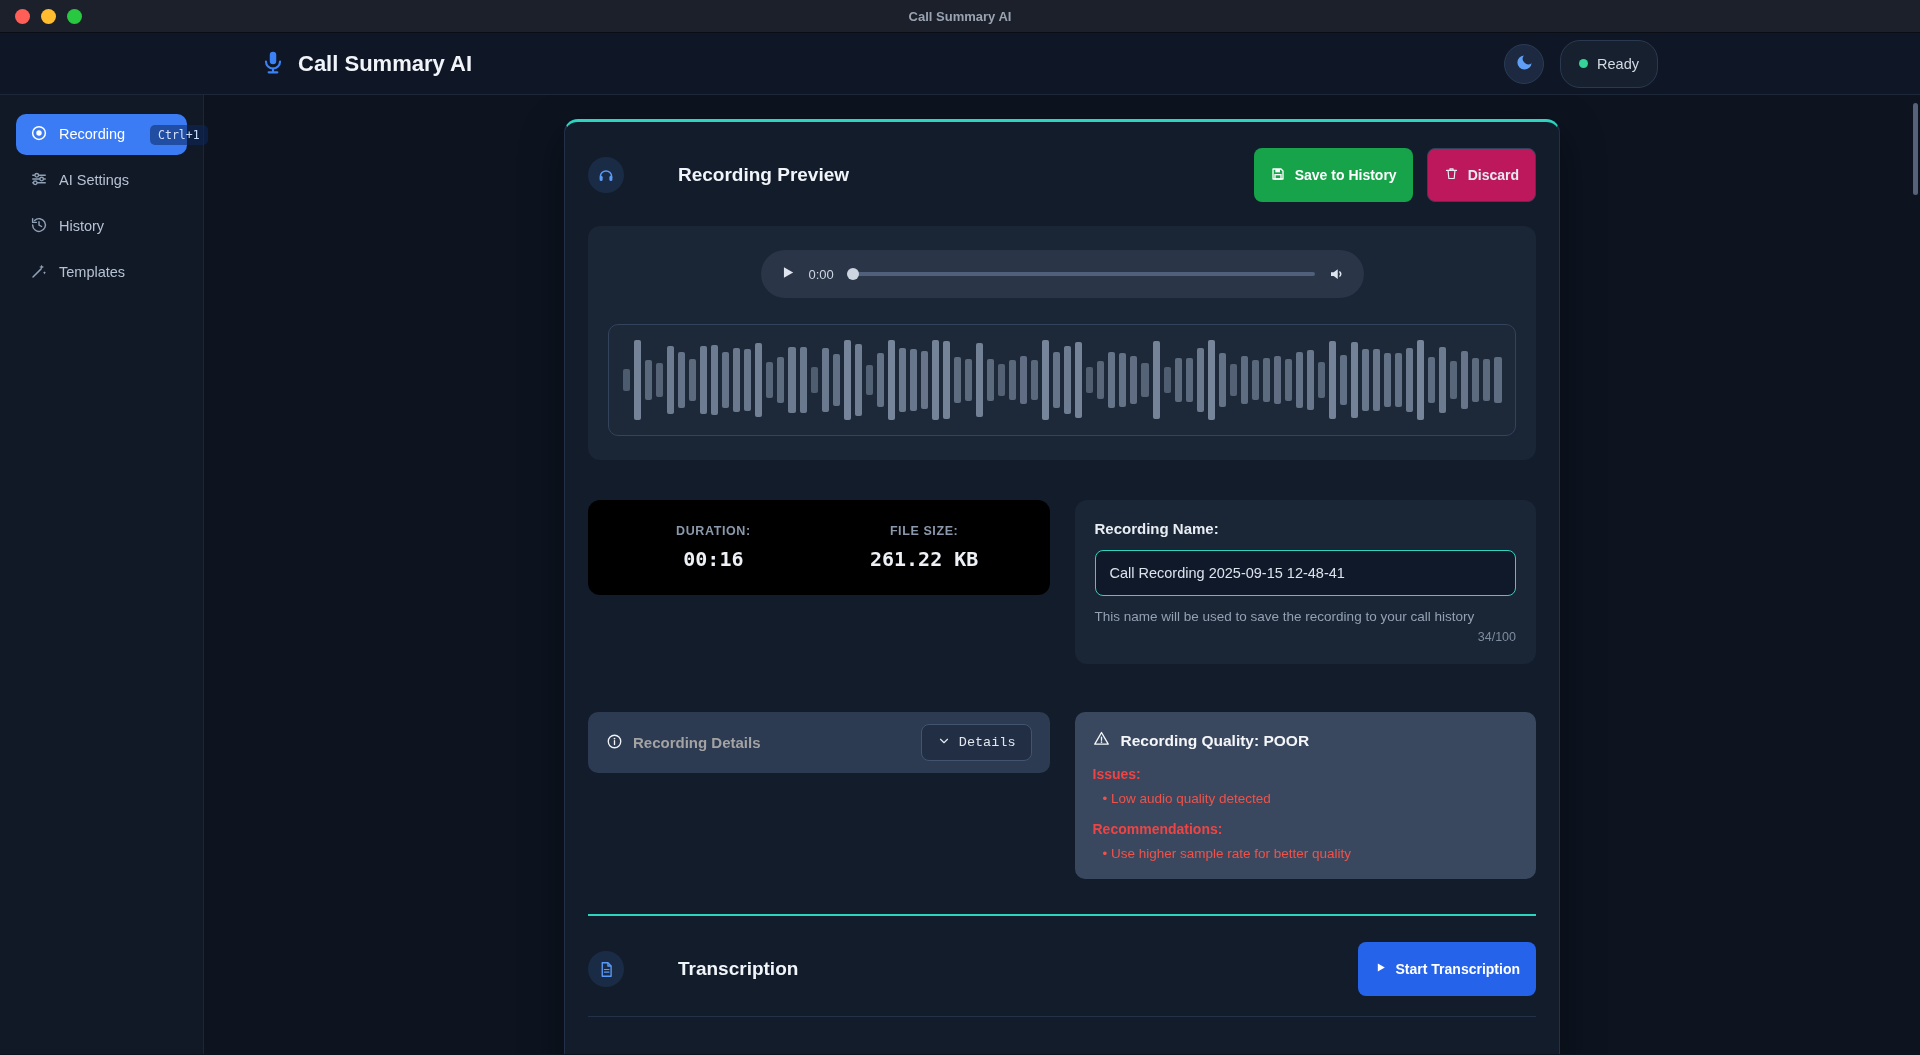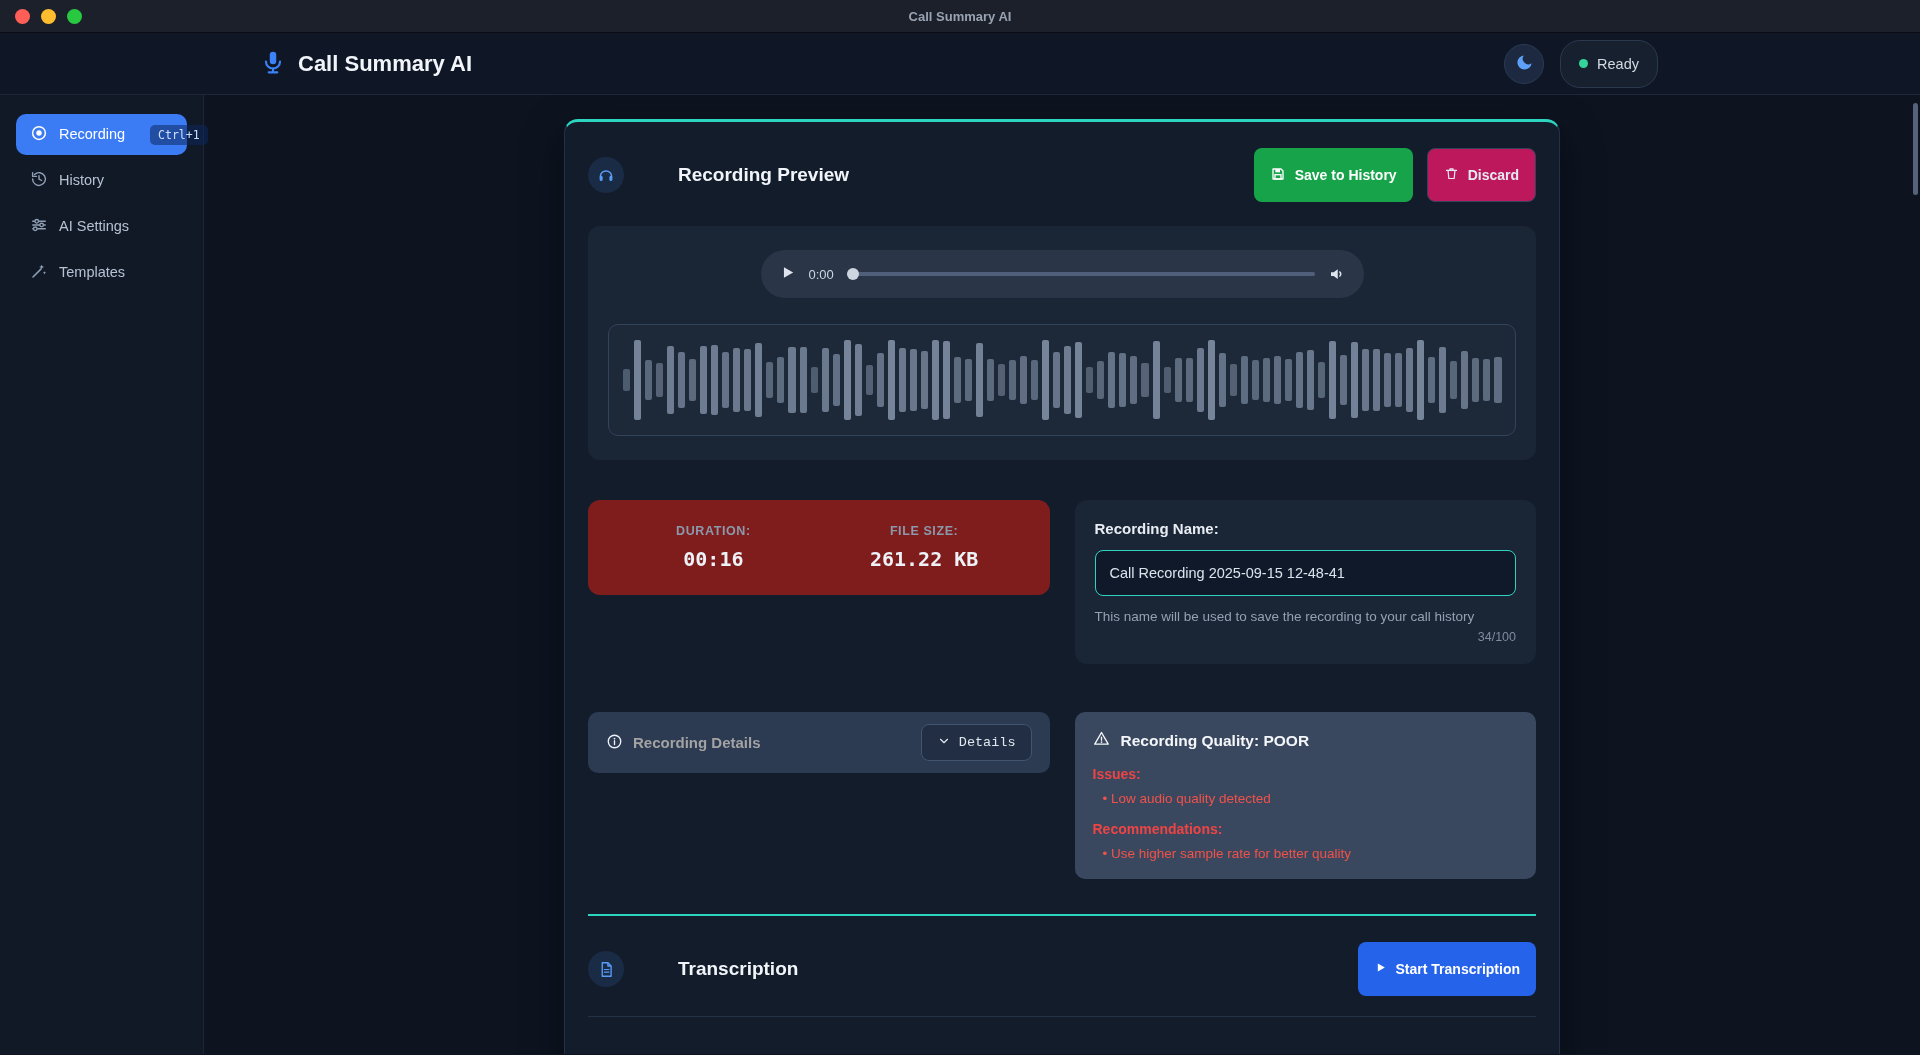--- a/index.html
+++ b/index.html
@@ -73,21 +73,21 @@
 
   .waveform-box { margin-top:26px; height:112px; background:#1d2939; border:1px solid #33435c;
     border-radius:10px; padding:10px 14px; }
   .waveform { display:flex; align-items:center; gap:4px; width:100%; height:100%; }
   .wbar { flex:1; background:#7e8da3; border-radius:2px; min-height:10%; }
 
   
   .grid { display:grid; grid-template-columns:1fr 1fr; column-gap:25px; row-gap:48px;
     margin-top:40px; align-items:start; }
 
-  .stats-card { background:#7f1d1d; border-radius:12px; padding:24px 20px; display:flex; }
+  .stats-card { background:#000000; border-radius:12px; padding:24px 20px; display:flex; }
   .stat { flex:1; text-align:center; }
   .stat-label { font-size:12.5px; letter-spacing:0.6px; color:#8b99ac; font-weight:600; }
   .stat-value { margin-top:9px; font-family:"DejaVu Sans Mono",monospace; font-size:20px;
     font-weight:700; color:#eef2f7; }
 
   .name-card { background:#1a2535; border-radius:12px; padding:20px; }
   .name-label { font-size:15px; font-weight:700; color:#e8edf4; }
   .name-input { margin-top:13px; width:100%; height:46px; background:#10192a;
     border:1px solid #2fd4c0; border-radius:8px; color:#dbe3ec; font-size:14.5px;
     padding:0 14px; outline:none; font-family:"Liberation Sans","DejaVu Sans",sans-serif; }
@@ -165,37 +165,37 @@
             <circle cx="12" cy="12" r="8.5" fill="none" stroke="currentColor" stroke-width="2"></circle>
             <circle cx="12" cy="12" r="3.6" fill="currentColor"></circle>
           </svg>
       </span>
       <span class="nav-label">Recording</span>
       <span class="shortcut">Ctrl+1</span>
     </div>
     <div class="nav-item">
       <span>
         <svg viewBox="0 0 24 24" width="18" height="18">
-            <path d="M3.5 12a8.5 8.5 0 1 0 2.6-6.1" fill="none" stroke="currentColor" stroke-width="1.9" stroke-linecap="round"></path>
-            <path d="M3.5 3.5v5h5" fill="none" stroke="currentColor" stroke-width="1.9" stroke-linecap="round" stroke-linejoin="round"></path>
-            <path d="M12 7.5V12l3.5 2" fill="none" stroke="currentColor" stroke-width="1.9" stroke-linecap="round"></path>
-          </svg>
-      </span>
-      <span class="nav-label">History</span>
-    </div>
-    <div class="nav-item">
-      <span>
-        <svg viewBox="0 0 24 24" width="18" height="18">
             <path d="M3 7h18M3 12h18M3 17h18" stroke="currentColor" stroke-width="1.8"></path>
             <circle cx="9" cy="7" r="2.4" fill="#111927" stroke="currentColor" stroke-width="1.8"></circle>
             <circle cx="15.5" cy="12" r="2.4" fill="#111927" stroke="currentColor" stroke-width="1.8"></circle>
             <circle cx="7" cy="17" r="2.4" fill="#111927" stroke="currentColor" stroke-width="1.8"></circle>
           </svg>
       </span>
       <span class="nav-label">AI Settings</span>
+    </div>
+    <div class="nav-item">
+      <span>
+        <svg viewBox="0 0 24 24" width="18" height="18">
+            <path d="M3.5 12a8.5 8.5 0 1 0 2.6-6.1" fill="none" stroke="currentColor" stroke-width="1.9" stroke-linecap="round"></path>
+            <path d="M3.5 3.5v5h5" fill="none" stroke="currentColor" stroke-width="1.9" stroke-linecap="round" stroke-linejoin="round"></path>
+            <path d="M12 7.5V12l3.5 2" fill="none" stroke="currentColor" stroke-width="1.9" stroke-linecap="round"></path>
+          </svg>
+      </span>
+      <span class="nav-label">History</span>
     </div>
     <div class="nav-item">
       <span>
         <svg viewBox="0 0 24 24" width="18" height="18">
             <path d="M4 20 14.5 9.5" stroke="currentColor" stroke-width="2" stroke-linecap="round"></path>
             <path d="M15.5 3.5l1 2.2 2.2 1-2.2 1-1 2.2-1-2.2-2.2-1 2.2-1z" fill="currentColor"></path>
             <path d="M19.3 12.3l.7 1.4 1.4.7-1.4.7-.7 1.4-.7-1.4-1.4-.7 1.4-.7z" fill="currentColor"></path>
           </svg>
       </span>
       <span class="nav-label">Templates</span>

